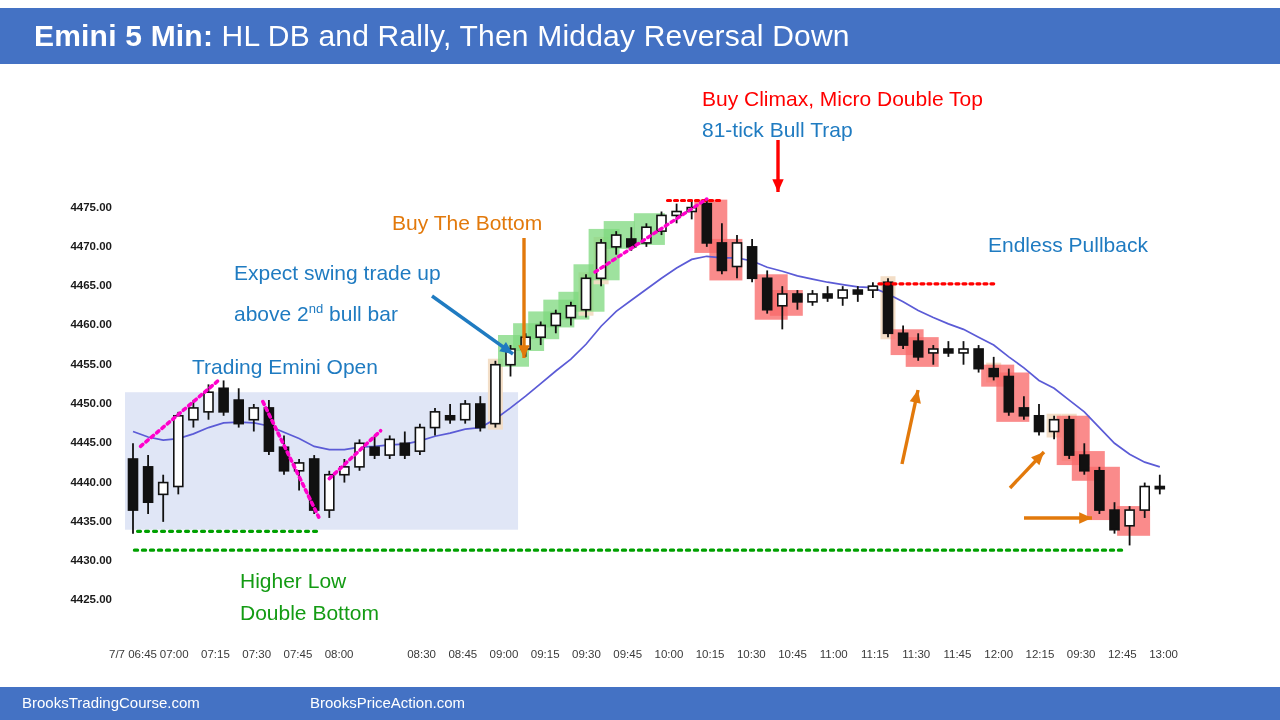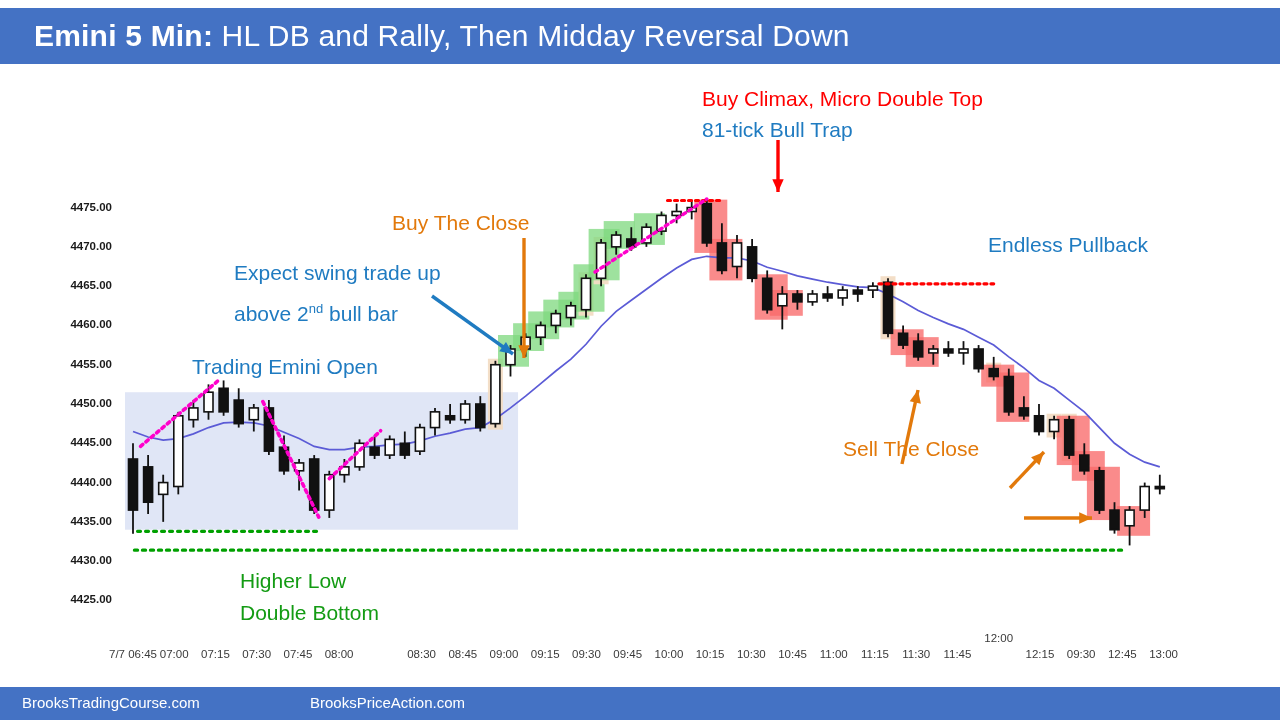--- a/index.html
+++ b/index.html
@@ -444,36 +444,35 @@
         <div class="xlab" style="left: 556.453px; width: 60px; top: 584px;">09:30</div>
         <div class="xlab" style="left: 597.676px; width: 60px; top: 584px;">09:45</div>
         <div class="xlab" style="left: 638.899px; width: 60px; top: 584px;">10:00</div>
         <div class="xlab" style="left: 680.122px; width: 60px; top: 584px;">10:15</div>
         <div class="xlab" style="left: 721.345px; width: 60px; top: 584px;">10:30</div>
         <div class="xlab" style="left: 762.568px; width: 60px; top: 584px;">10:45</div>
         <div class="xlab" style="left: 803.791px; width: 60px; top: 584px;">11:00</div>
         <div class="xlab" style="left: 845.014px; width: 60px; top: 584px;">11:15</div>
         <div class="xlab" style="left: 886.237px; width: 60px; top: 584px;">11:30</div>
         <div class="xlab" style="left: 927.46px; width: 60px; top: 584px;">11:45</div>
-        <div class="xlab" style="left: 968.683px; width: 60px; top: 568px;">12:00</div>
+        <div class="xlab" style="left: 968.683px; width: 60px; top: 584px;">12:00</div>
         <div class="xlab" style="left: 1009.91px; width: 60px; top: 584px;">12:15</div>
         <div class="xlab" style="left: 1051.13px; width: 60px; top: 584px;">09:30</div>
         <div class="xlab" style="left: 1092.35px; width: 60px; top: 584px;">12:45</div>
         <div class="xlab" style="left: 1133.58px; width: 60px; top: 584px;">13:00</div>
       </div>
   </div>
 
   <div class="ann red" style="left:702px;top:84px;">Buy Climax, Micro Double Top</div>
   <div class="ann blue" style="left:702px;top:115px;">81-tick Bull Trap</div>
-  <div class="ann orange" style="left:392px;top:208px;">Buy The Close</div>
+  <div class="ann orange" style="left:392px;top:208px;">Buy The Bottom</div>
   <div class="ann blue" style="left:234px;top:258px;">Expect swing trade up</div>
   <div class="ann blue" style="left:234px;top:294px;"><span>above 2</span><sup>nd</sup><span> bull bar</span></div>
   <div class="ann blue" style="left:192px;top:352px;">Trading Emini Open</div>
   <div class="ann blue" style="left:988px;top:230px;">Endless Pullback</div>
-  <div class="ann orange" style="left:843px;top:434px;">Sell The Close</div>
   <div class="ann green" style="left:240px;top:566px;">Higher Low</div>
   <div class="ann green" style="left:240px;top:598px;">Double Bottom</div>
 
   <div class="footer">
     <a class="f1" href="#">BrooksTradingCourse.com</a>
     <a class="f2" href="#">BrooksPriceAction.com</a>
   </div>
 </div>
 
 </body></html>

